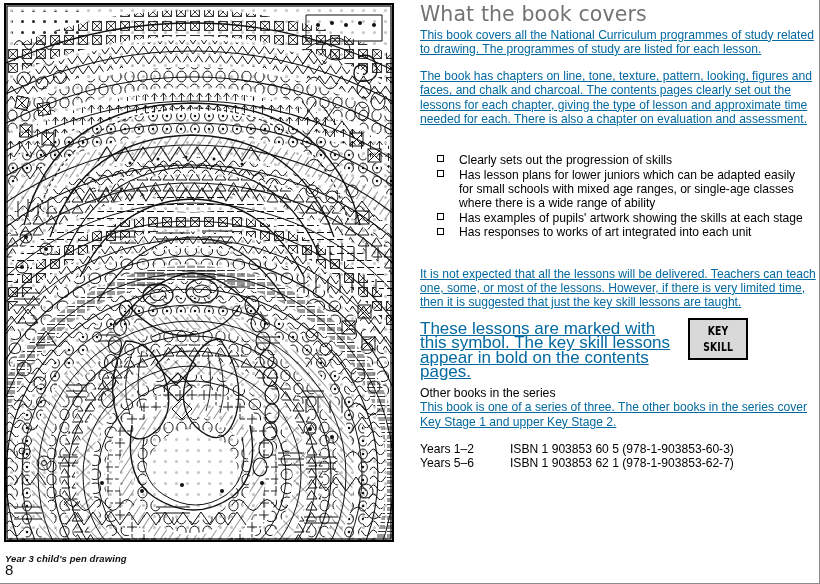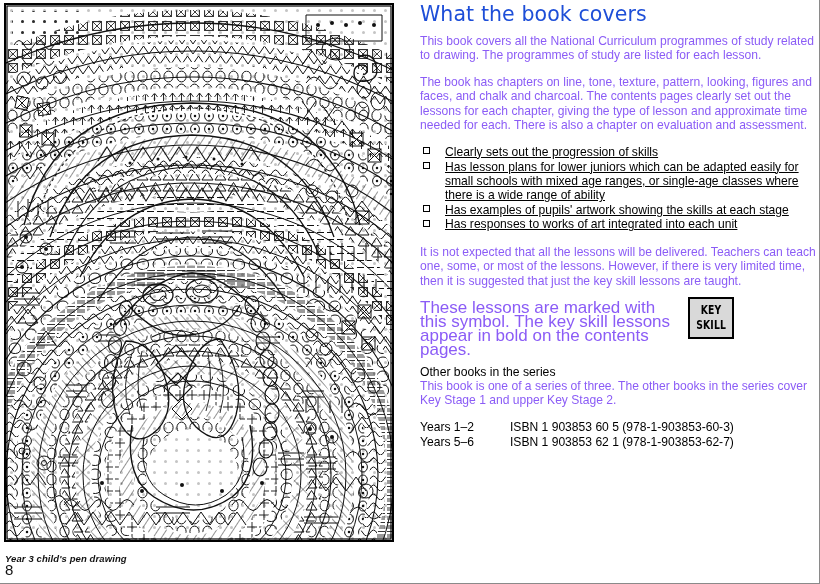--- a/index.html
+++ b/index.html
@@ -33,45 +33,46 @@
   }
 
   
   .col{
     position:absolute;left:420px;top:0;width:397px;height:584px;
     box-sizing:border-box;padding-top:4px;
   }
   .title{
     font-family:"DejaVu Sans", sans-serif;
     font-size:20.5px;font-weight:400;line-height:1.06;
-    letter-spacing:.1px;margin:0 0 8px 0;color:#1d4ed8;
+    letter-spacing:.1px;margin:0 0 2px 0;color:#737373;
   }
   .para{
-    font-size:12.1px;line-height:14.2px;margin:0;color:#8b5cf6;
+    font-size:12.1px;line-height:14.2px;margin:0;color:#0369a1;
     text-align:left;
+    text-decoration:underline;
   }
   .gap{height:13px;}
   .gap-sm{height:7px;}
 
-  ul.checks{list-style:none;margin:0;padding:0;text-decoration:underline;}
+  ul.checks{list-style:none;margin:14px;padding:0;}
   ul.checks li{
     position:relative;padding-left:25px;
     font-size:12.1px;line-height:14.2px;margin:0 0 0.5px 0;
   }
   .box{
     position:absolute;left:3px;top:2.5px;
     width:7px;height:7px;border:1.3px solid #000;box-sizing:border-box;
     background:#fff;
   }
 
   .keyrow{position:relative;min-height:56px;}
   .keytext{width:262px;font-size:17px;line-height:14.2px;}
   .keyskill{
     position:absolute;left:268px;top:-4px;
-    width:46px;height:42px;
+    width:60px;height:42px;
     border:2.5px solid #000;background:#d9d9d9;
     box-sizing:border-box;
     display:flex;flex-direction:column;align-items:center;justify-content:center;
     line-height:1;
   }
   .keyskill span{
     font-family:"DejaVu Sans", sans-serif;
     font-weight:bold;font-size:12.5px;color:#000;
     transform:scaleX(.74);letter-spacing:.2px;display:block;
   }

